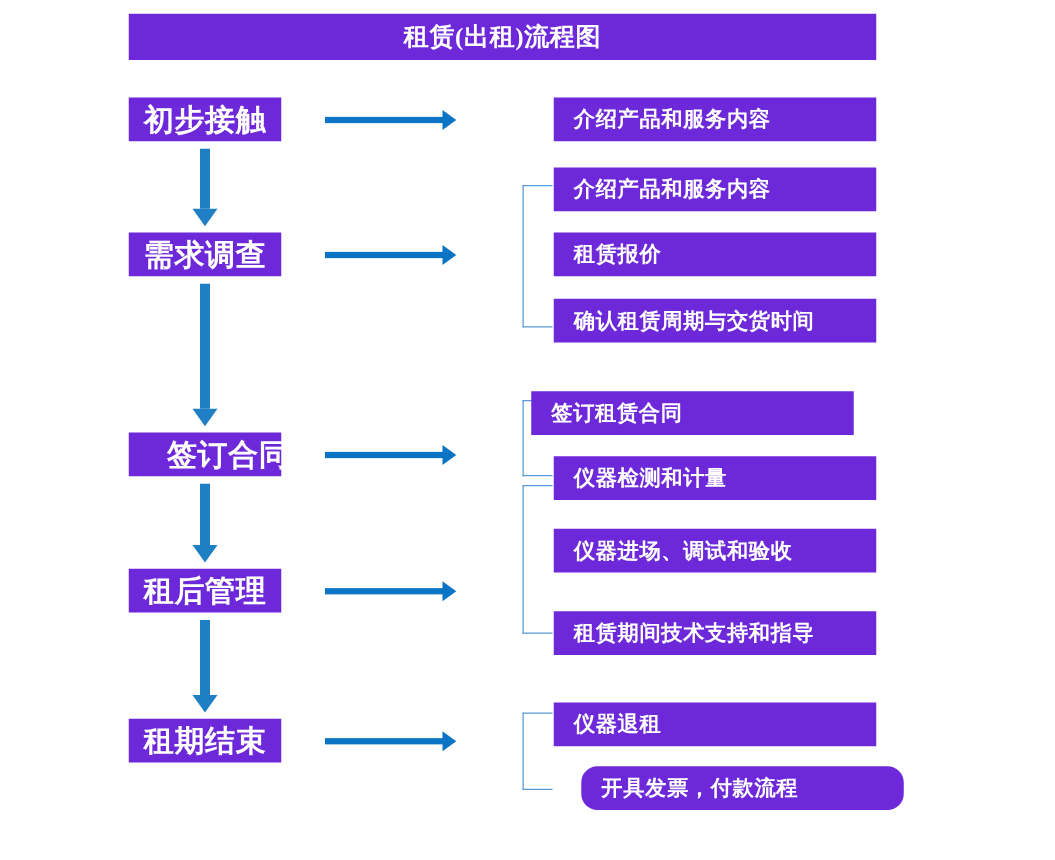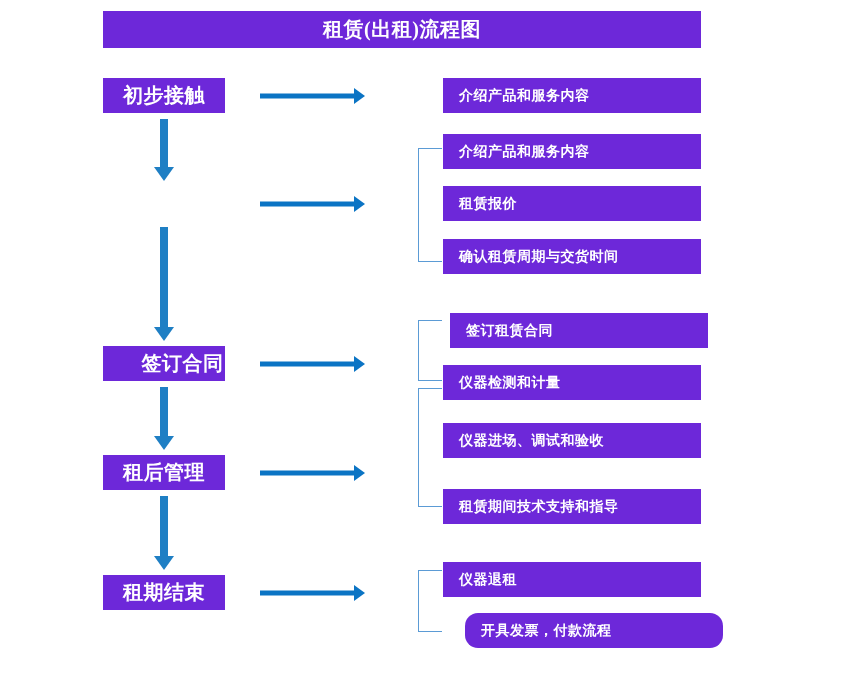--- a/index.html
+++ b/index.html
@@ -29,26 +29,26 @@
     box-sizing: border-box;
     letter-spacing: 0.5px;
     white-space: nowrap;
   }
   .title-bar {
     justify-content: center;
     font-size: 20px;
   }
   .stage-box {
     justify-content: center;
-    font-size: 20px;
+    font-size: 24px;
   }
   .task-box {
     justify-content: flex-start;
     padding-left: 16px;
-    font-size: 14px;
+    font-size: 17px;
   }
   
   .v-arrow {
     position: absolute;
   }
   .v-arrow .shaft {
     position: absolute;
     left: 50%;
     top: 0;
     transform: translateX(-50%);
@@ -100,20 +100,21 @@
 </style>
 </head>
 <body>
 
 <div id="canvas">
 
   <div class="box title-bar" style="left:103px; top:11px; width:598px; height:37px;">租赁(出租)流程图</div>
 
   <div class="box stage-box" style="left:103px; top:78px; width:122px; height:35px;">初步接触</div>
 
+  <div class="box stage-box" style="left:103px; top:186px; width:122px; height:35px;">需求调查</div>
 
   <div class="box stage-box" style="left:103px; top:346px; width:122px; height:35px;padding-left:37px;">签订合同</div>
 
   <div class="box stage-box" style="left:103px; top:455px; width:122px; height:35px;">租后管理</div>
 
   <div class="box stage-box" style="left:103px; top:575px; width:122px; height:35px;">租期结束</div>
 
   <div class="v-arrow" style="left:154px; top:119px; width:20px; height:62px;">
     <span class="shaft" style="height:48px;"></span>
     <span class="head"></span>
@@ -168,21 +169,21 @@
   <div class="bracket" style="left:418px; top:570px; width:24px; height:62px;"></div>
 
   <div class="box task-box" style="left:443px; top:78px; width:258px; height:35px;">介绍产品和服务内容</div>
 
   <div class="box task-box" style="left:443px; top:134px; width:258px; height:35px;">介绍产品和服务内容</div>
 
   <div class="box task-box" style="left:443px; top:186px; width:258px; height:35px;">租赁报价</div>
 
   <div class="box task-box" style="left:443px; top:239px; width:258px; height:35px;">确认租赁周期与交货时间</div>
 
-  <div class="box task-box" style="left:450px; top:313px; width:258px; height:35px;">签订租赁合同</div>
+  <div class="box task-box" style="left:425px; top:313px; width:258px; height:35px;">签订租赁合同</div>
 
   <div class="box task-box" style="left:443px; top:365px; width:258px; height:35px;">仪器检测和计量</div>
 
   <div class="box task-box" style="left:443px; top:423px; width:258px; height:35px;">仪器进场、调试和验收</div>
 
   <div class="box task-box" style="left:443px; top:489px; width:258px; height:35px;">租赁期间技术支持和指导</div>
 
   <div class="box task-box" style="left:443px; top:562px; width:258px; height:35px;">仪器退租</div>
 
   <div class="box task-box" style="left:465px; top:613px; width:258px; height:35px;border-radius:13px;">开具发票，付款流程</div>

